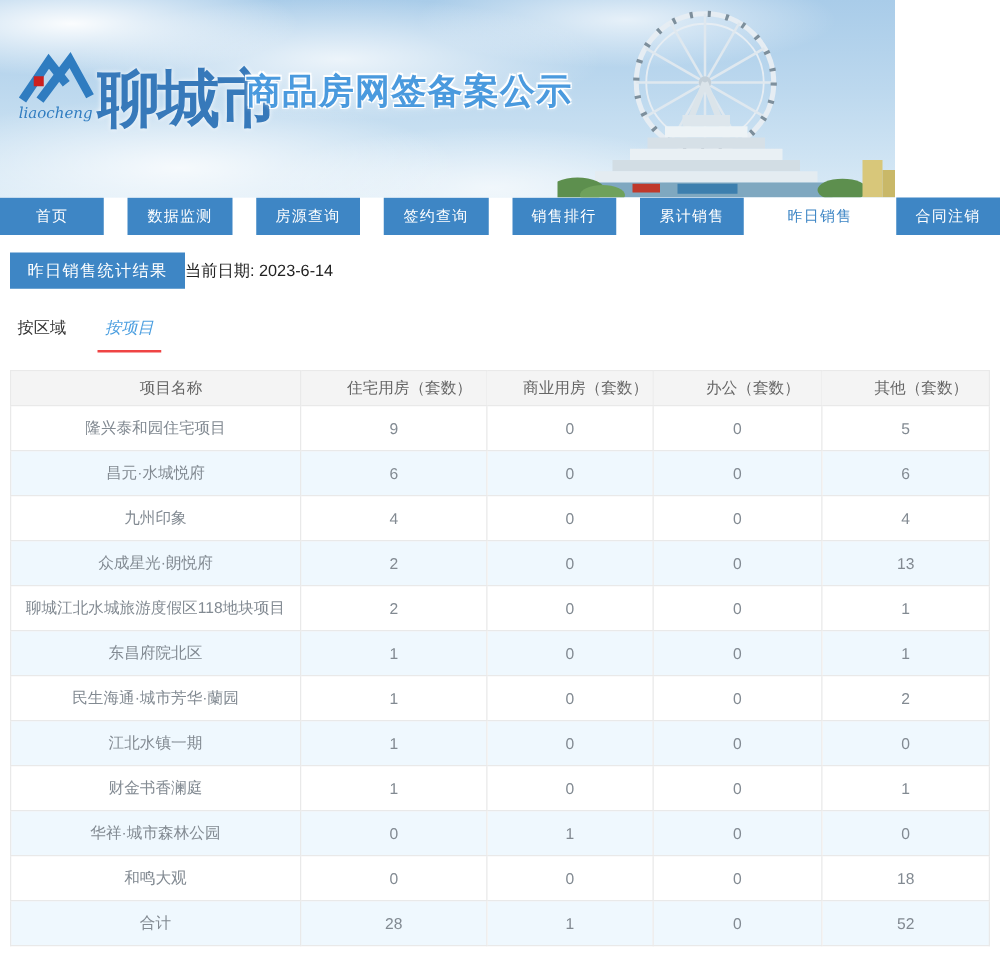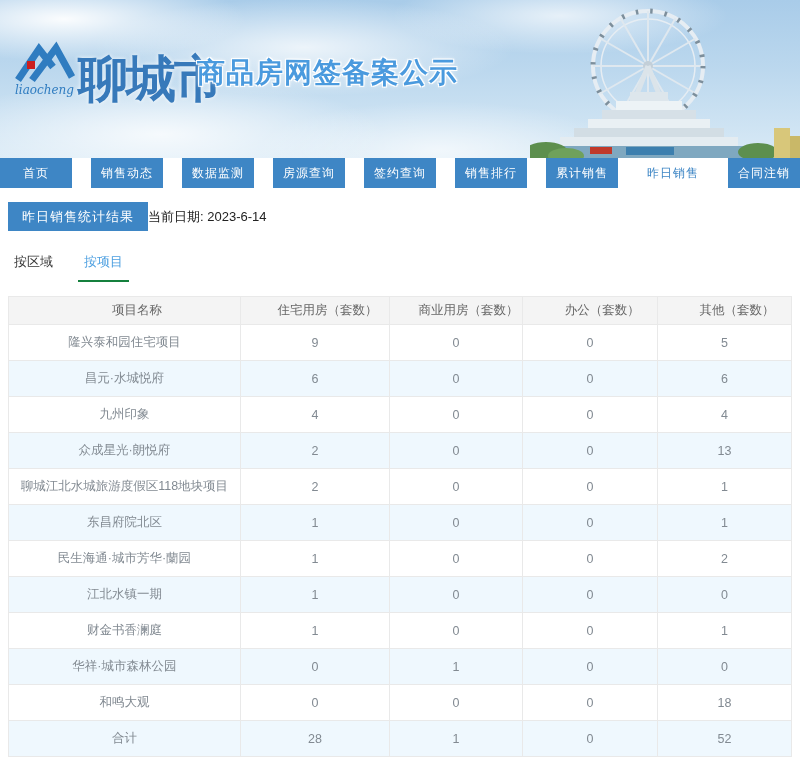--- a/index.html
+++ b/index.html
@@ -1,21 +1,21 @@
 <!DOCTYPE html>
 <html><head>
 <meta charset="utf-8">
 <style>
   * { box-sizing: border-box; margin: 0; padding: 0; }
   html, body { width: 800px; height: 775px; overflow: hidden; background: #fff;
     font-family: "Liberation Sans", "DejaVu Sans", sans-serif; }
 
   
   .banner {
-    position: relative; width: 800px; height: 158px; overflow: hidden;
+    position: relative; width: 716px; height: 158px; overflow: hidden;
     background:
       radial-gradient(ellipse 260px 60px at 8% 12%,  rgba(255,255,255,.95), rgba(255,255,255,0) 70%),
       radial-gradient(ellipse 300px 70px at 38% 30%, rgba(255,255,255,.75), rgba(255,255,255,0) 70%),
       radial-gradient(ellipse 240px 55px at 70% 10%, rgba(255,255,255,.7),  rgba(255,255,255,0) 70%),
       radial-gradient(ellipse 320px 80px at 20% 85%, rgba(255,255,255,.8),  rgba(255,255,255,0) 70%),
       radial-gradient(ellipse 260px 70px at 55% 95%, rgba(255,255,255,.65), rgba(255,255,255,0) 70%),
       linear-gradient(180deg, #a9cce9 0%, #bcd8ee 45%, #d9eaf6 100%);
   }
   .logo-m { position: absolute; left: 14px; top: 36px; }
   .site-name {
@@ -44,21 +44,21 @@
   .content { padding: 14px 8px 0 8px; }
   .title-row { display: flex; align-items: center; }
   .title-badge {
     background: #3e86c5; color: #fff; font-size: 13px; letter-spacing: 1px;
     padding: 8px 14px; line-height: 1;
   }
   .date-label { font-size: 13px; color: #222; padding-right: 2px; }
 
   .subtabs { display: flex; margin-top: 22px; column-gap: 19px; }
   .subtab { font-size: 13px; color: #333; padding: 0 6px 9px 6px; cursor: pointer; }
-  .subtab.active { color: #4c9fe0; border-bottom: 2px solid #15803d; }
+  .subtab.active { color: #4c9fe0; border-bottom: 2px solid #ef4444; font-style: italic; }
 
   
   table.sales { width: 100%; border-collapse: collapse; margin-top: 14px; table-layout: fixed; }
   table.sales th, table.sales td {
     border: 1px solid #e9e9e9; text-align: center; font-weight: normal;
     overflow: hidden; white-space: nowrap;
   }
   table.sales th { background: #f4f4f4; color: #666; font-size: 12.5px; height: 28px; padding-left: 25px; }
   table.sales td { color: #828a92; font-size: 12.5px; height: 36px; }
   table.sales tbody tr:nth-child(even) { background: #eff8fe; }
@@ -111,21 +111,20 @@
     <ellipse cx="16" cy="152" rx="22" ry="10" fill="#5d8f4e"></ellipse>
     <ellipse cx="36" cy="156" rx="18" ry="8" fill="#6fa15b"></ellipse>
     <ellipse cx="228" cy="152" rx="20" ry="9" fill="#5d8f4e"></ellipse>
     <rect x="244" y="128" width="16" height="30" fill="#d8c77a"></rect>
     <rect x="260" y="136" width="10" height="22" fill="#c9b868"></rect>
   </svg>
 </div>
 
 <div class="nav">
     <div class="nav-tab">首页</div>
-    <div class="nav-tab">销售动态</div>
     <div class="nav-tab">数据监测</div>
     <div class="nav-tab">房源查询</div>
     <div class="nav-tab">签约查询</div>
     <div class="nav-tab">销售排行</div>
     <div class="nav-tab">累计销售</div>
     <div class="nav-tab active">昨日销售</div>
     <div class="nav-tab">合同注销</div>
   </div>
 
 <div class="content">

